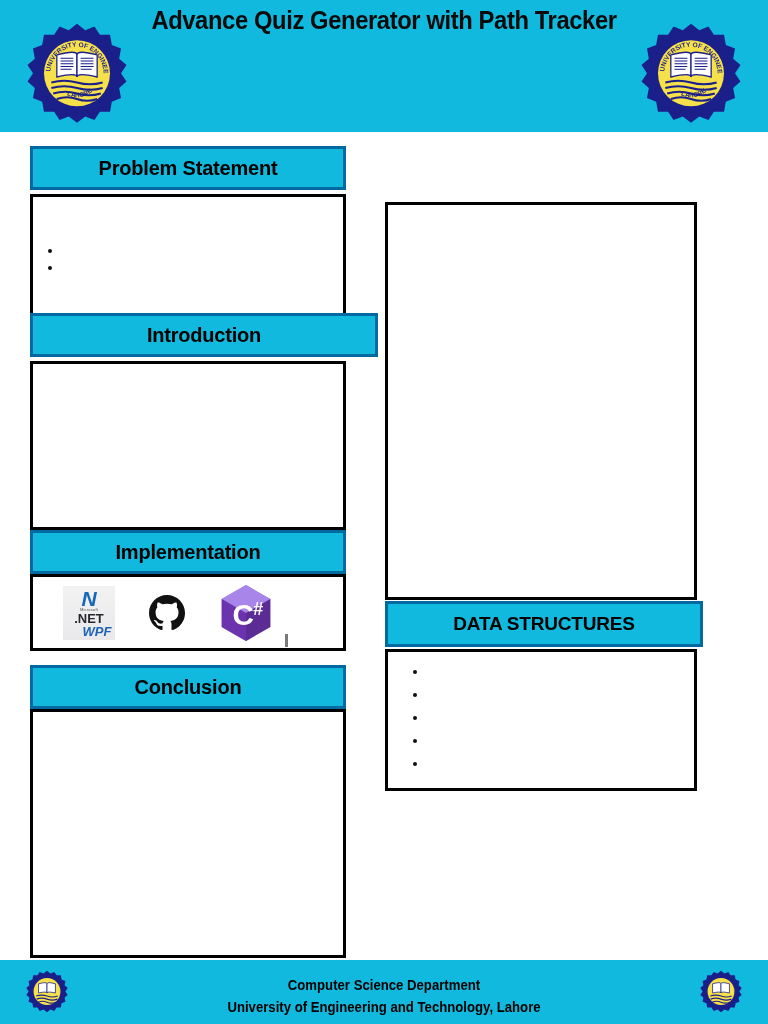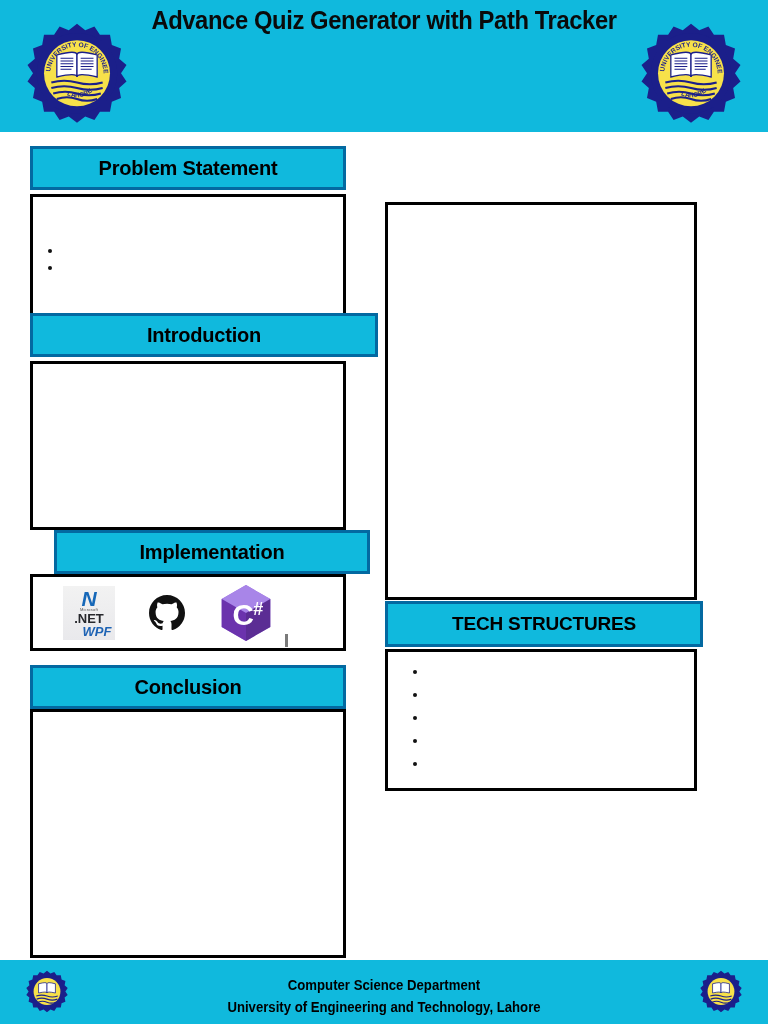--- a/index.html
+++ b/index.html
@@ -68,21 +68,21 @@
     position:absolute;left:3px;top:6px;
     width:4px;height:4px;background:#111;border-radius:50%;
   }
   .bullets.spaced li{height:23px;line-height:23px;}
 
   
   #ps-head   {left:30px;  top:14px;  width:316px; height:44px; font-size:20px;}
   #ps-body   {left:30px;  top:62px;  width:316px; height:143px;}
   #intro-head{left:30px;  top:181px; width:348px; height:44px; font-size:20px;}
   #intro-body{left:30px;  top:229px; width:316px; height:169px;}
-  #impl-head {left:30px;  top:398px; width:316px; height:44px; font-size:20px;margin-left:24px;}
+  #impl-head {left:30px;  top:398px; width:316px; height:44px; font-size:20px;}
   #impl-body {left:30px;  top:442px; width:316px; height:77px;}
   #conc-head {left:30px;  top:533px; width:316px; height:44px; font-size:20px;}
   #conc-body {left:30px;  top:577px; width:316px; height:249px;}
 
   
   #ben-head  {left:385px; top:20px;  width:312px; height:48px; font-size:19px;}
   #ben-body  {left:385px; top:70px;  width:312px; height:398px;}
   #ds-head   {left:385px; top:469px; width:318px; height:46px; font-size:19px;}
   #ds-body   {left:385px; top:517px; width:312px; height:142px;}
 
@@ -270,21 +270,21 @@
 
       </div>
       <div class="cursor-mark"></div>
     </div>
 
     <div class="sec-head" id="conc-head">Conclusion</div>
     <div class="sec-body" id="conc-body"></div>
 
     <div class="sec-body" id="ben-body"></div>
 
-    <div class="sec-head" id="ds-head">TECH STRUCTURES</div>
+    <div class="sec-head" id="ds-head">DATA STRUCTURES</div>
     <div class="sec-body" id="ds-body">
       <ul class="bullets spaced" style="top:12px;left:22px">
         <li></li>
         <li></li>
         <li></li>
         <li></li>
         <li></li>
       </ul>
     </div>
 

